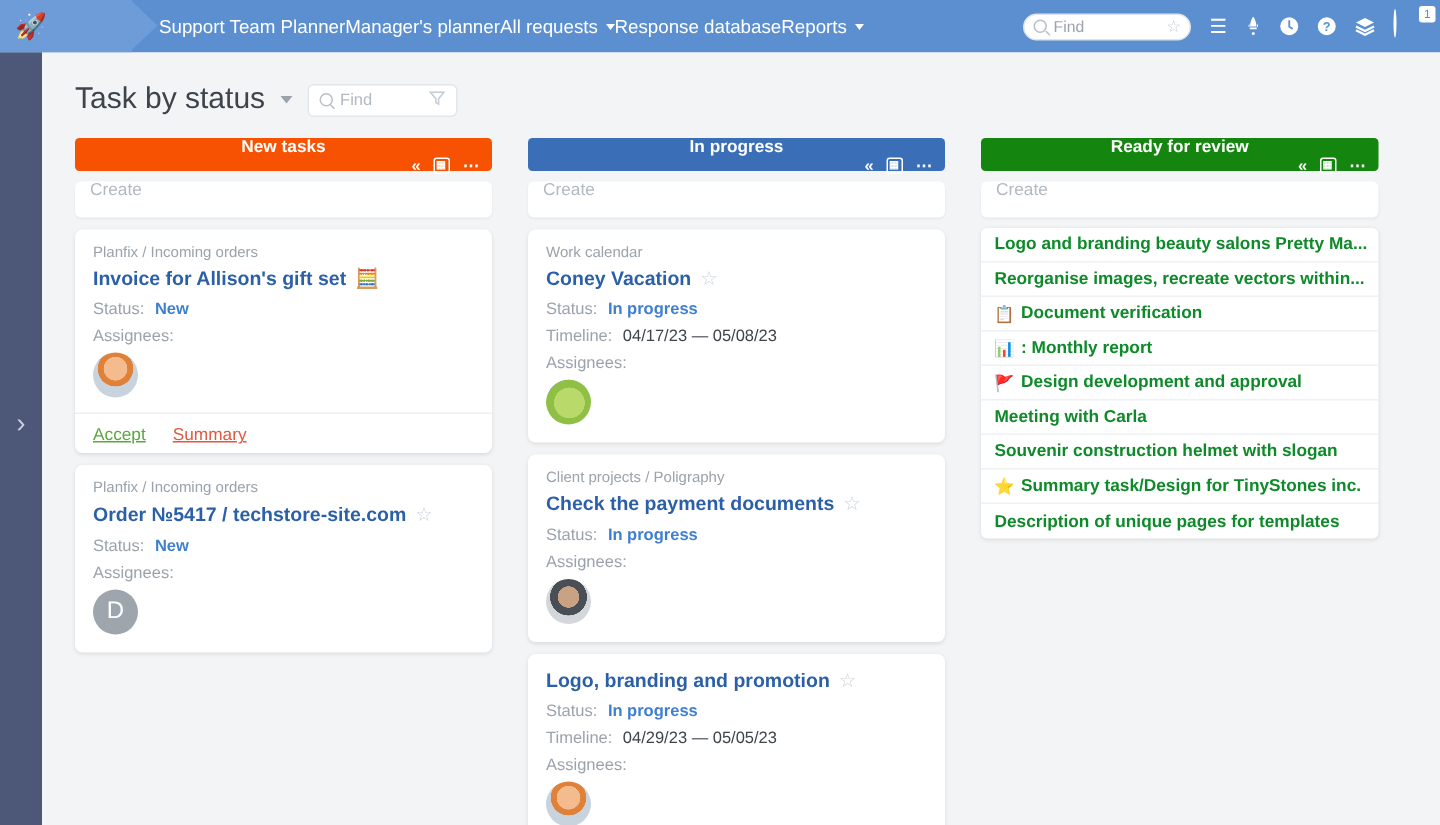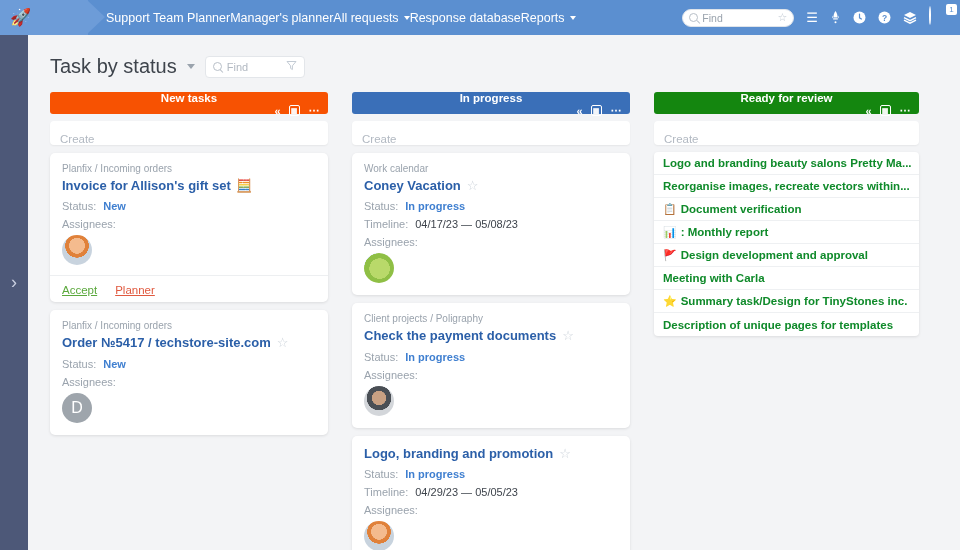--- a/index.html
+++ b/index.html
@@ -87,21 +87,21 @@
   .col-head .icons { margin-left: auto; display: flex; align-items: center; gap: 9px; font-size: 11px; }
   .ic-collapse { letter-spacing: -1px; }
   .ic-expand {
     width: 11px; height: 11px; border: 1.2px solid #ffffff; border-radius: 2px;
     display:flex; align-items:center; justify-content:center; font-size: 7px; line-height: 1;
   }
   .ic-more { letter-spacing: 0.5px; }
 
   .create-box {
     margin-top: 7px; height: 24px; background: #ffffff; border-radius: 4px;
-    display: flex; align-items: flex-end; padding: 0 10px;
+    display: flex; align-items: flex-start; padding: 0 10px;
     font-size: 11.5px; color: #b2b9c2; box-shadow: 0 1px 2px rgba(0,0,0,.06);
   }
 
   .card {
     margin-top: 8px; background: #ffffff; border-radius: 5px;
     box-shadow: 0 1px 3px rgba(0,0,0,.10); padding: 10px 12px 12px 12px;
   }
   .crumb { font-size: 10px; color: #9aa3ad; margin-bottom: 4px; }
   .card-title {
     font-size: 13px; font-weight: bold; color: #2b5fa8; line-height: 1.25;
@@ -249,21 +249,21 @@
               <span>🧮</span>
             </div>
             <div class="meta">
               <span class="k">Status:</span>
               <span class="v-new">New</span>
             </div>
             <div class="assignees-label">Assignees:</div>
             <div class="av a1"></div>
             <div class="card-actions">
               <span class="act accept">Accept</span>
-              <span class="act decline">Planner</span>
+              <span class="act decline">Summary</span>
             </div>
           </div>
           <div class="card">
             <div class="crumb">Planfix / Incoming orders</div>
             <div class="card-title">
               <span>Order №5417 / techstore-site.com</span>
               <span class="star-out">☆</span>
             </div>
             <div class="meta">
               <span class="k">Status:</span>
@@ -362,20 +362,23 @@
               <span>: Monthly report</span>
             </div>
             <div class="list-row">
               <span class="emo">🚩</span>
               <span>Design development and approval</span>
             </div>
             <div class="list-row">
               <span>Meeting with Carla</span>
             </div>
             <div class="list-row">
+              <span>Souvenir construction helmet with slogan</span>
+            </div>
+            <div class="list-row">
               <span class="emo">⭐</span>
               <span>Summary task/Design for TinyStones inc.</span>
             </div>
             <div class="list-row">
               <span>Description of unique pages for templates</span>
             </div>
           </div>
         </div>
       </div>
   </div>

